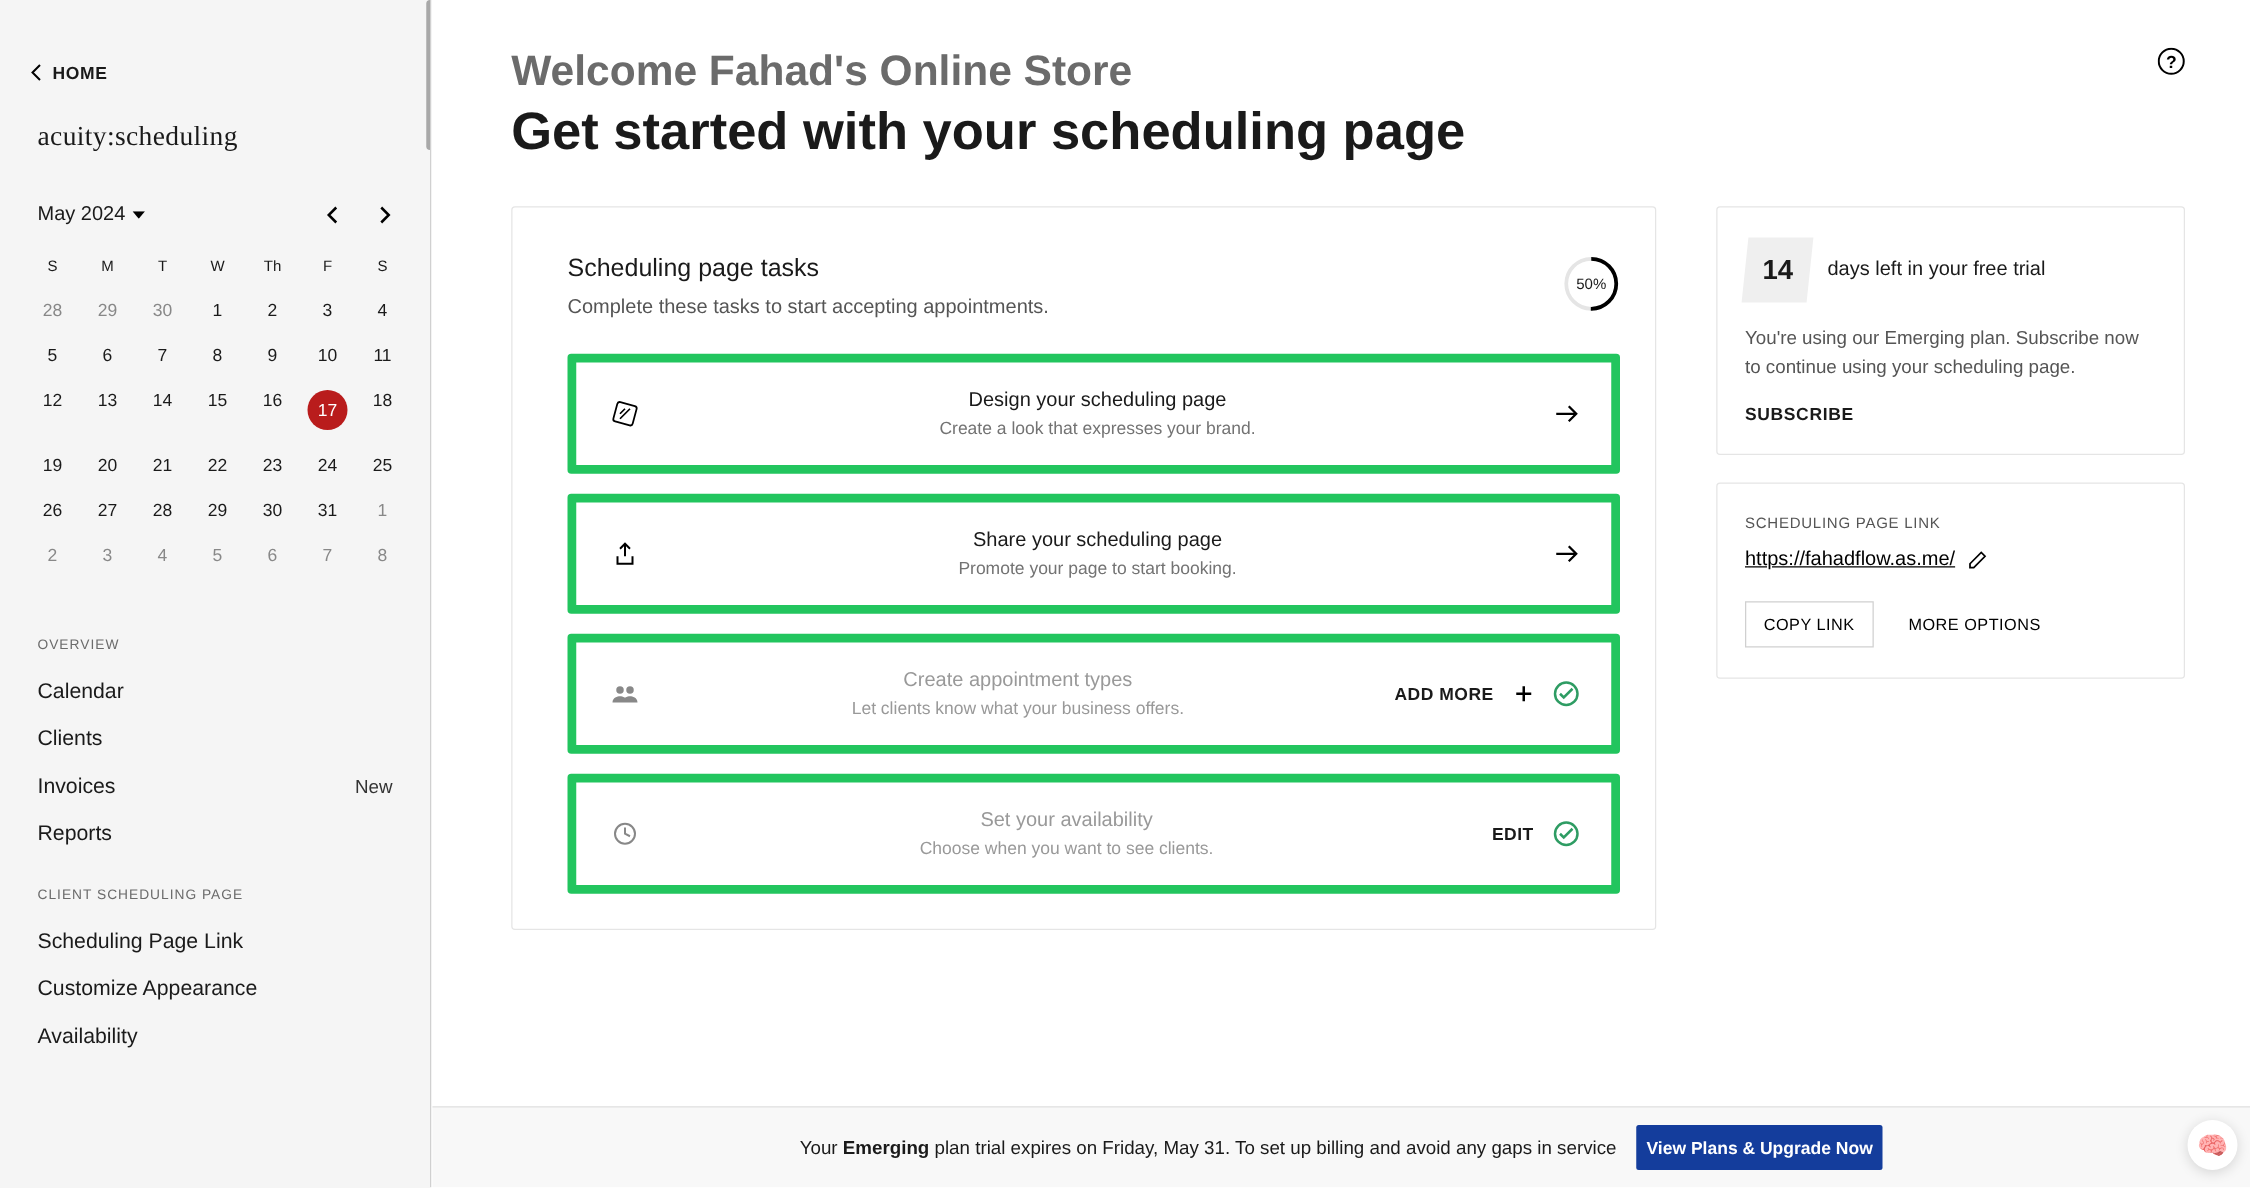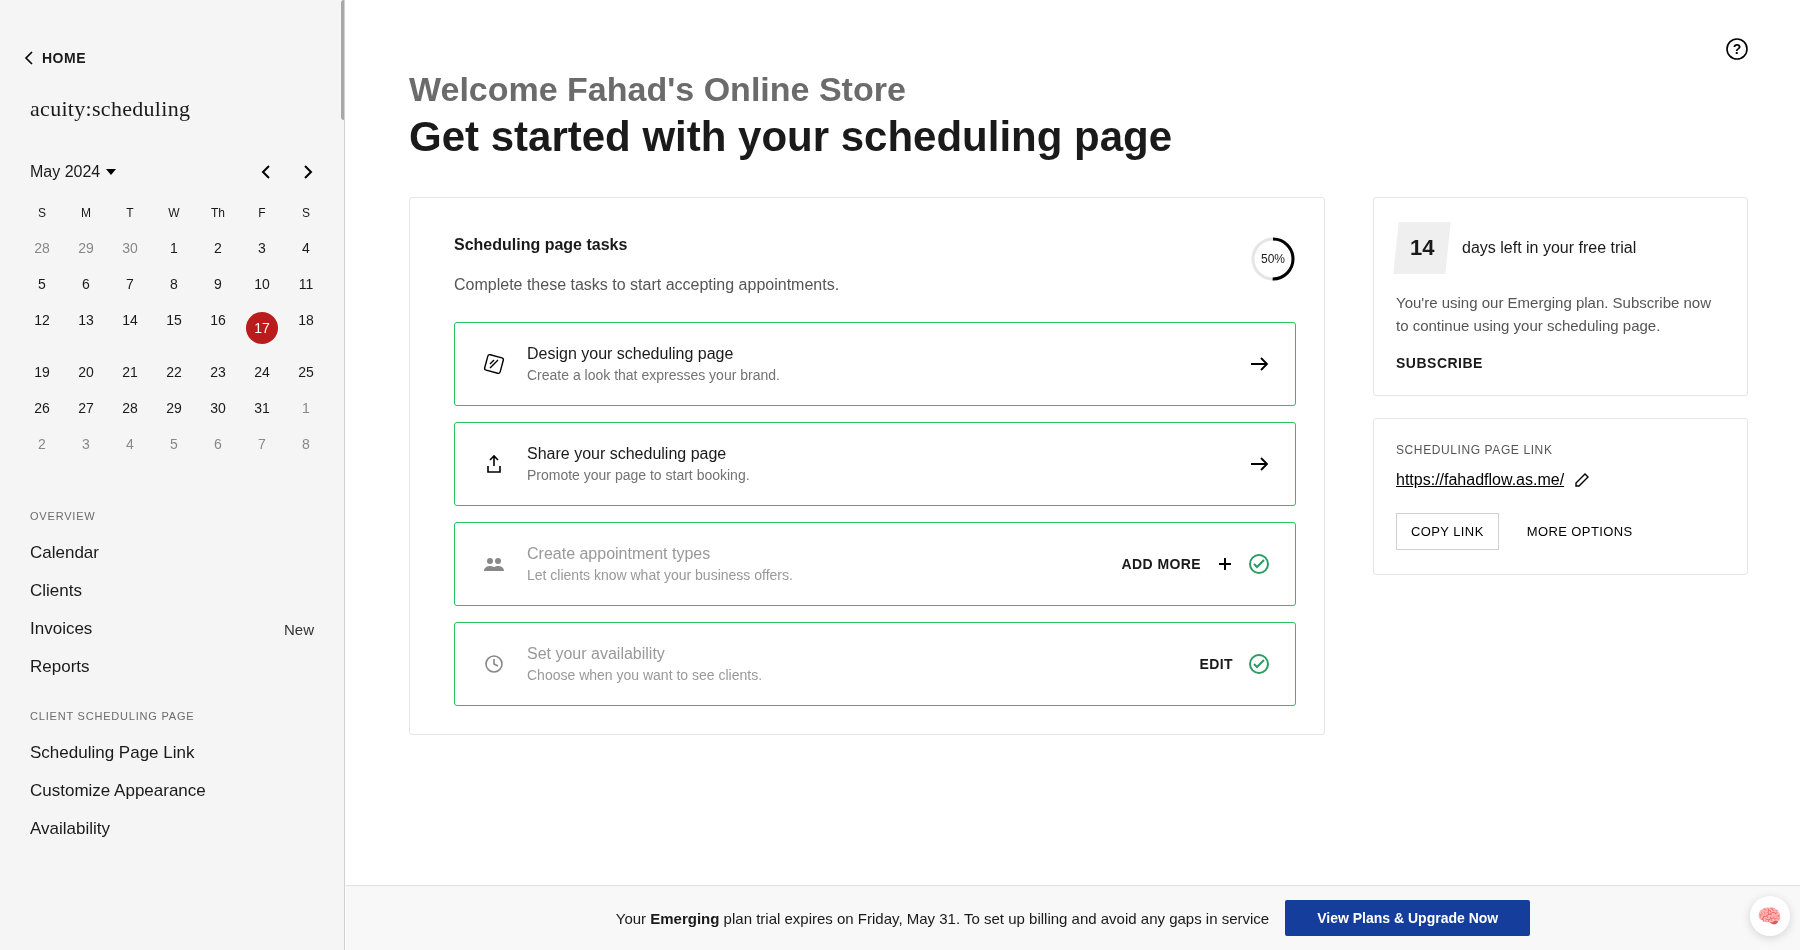--- a/index.html
+++ b/index.html
@@ -16,32 +16,32 @@
 .cal-grid { display: grid; grid-template-columns: repeat(7, 1fr); gap: 0; padding: 0 16px 24px 20px; text-align: center; }
 .cal-grid .dh { font-size: 12px; color: #1a1a1a; padding: 10px 0; }
 .cal-grid .d { font-size: 14px; color: #1a1a1a; padding: 10px 0; cursor: pointer; position: relative; }
 .cal-grid .d.out { color: #888; }
 .cal-grid .d.sel span { background: #b91c1c; color: #fff; display: inline-flex; align-items: center; justify-content: center; width: 32px; height: 32px; border-radius: 50%; }
 .sec-label { font-size: 11px; letter-spacing: 0.8px; color: #6b6b6b; padding: 24px 30px 12px 30px; font-weight: 500; }
 .nav-item { display: flex; justify-content: space-between; align-items: center; padding: 9px 30px; font-size: 17px; cursor: pointer; }
 .nav-item .badge { font-size: 15px; color: #333; }
 .main { flex: 1; padding: 38px 52px 0 64px; position: relative; overflow: hidden; }
 .help-icon { position: absolute; top: 38px; right: 52px; cursor: pointer; }
-.welcome { font-size: 34px; font-weight: 600; color: #6b6b6b; margin-bottom: 4px; margin-top: 32px; }
+.welcome { font-size: 34px; font-weight: 600; color: #6b6b6b; margin-bottom: 4px; }
 .headline { font-size: 42px; font-weight: 700; margin-bottom: 36px; }
 .content-row { display: flex; gap: 48px; }
 .tasks-panel { flex: 1; border: 1px solid #e5e5e5; border-radius: 3px; padding: 38px 28px 28px 44px; }
 .tasks-head { display: flex; justify-content: space-between; align-items: flex-start; margin-bottom: 28px; }
-.tasks-title { font-size: 16px; font-weight: 700; margin-bottom: 22px; }
+.tasks-title { font-size: 20px; font-weight: 400; margin-bottom: 10px; }
 .tasks-sub { font-size: 16px; color: #555; }
 .progress-ring { width: 46px; height: 46px; position: relative; }
 .progress-ring svg { transform: rotate(-90deg); }
 .progress-ring .lbl { position: absolute; inset: 0; display: flex; align-items: center; justify-content: center; font-size: 12px; font-weight: 500; }
 .task-list { display: flex; flex-direction: column; gap: 16px; }
-.task { border: 1px solid #22c55e; border-radius: 3px; padding: 22px 26px; display: flex; align-items: center; gap: 20px; cursor: pointer; }
+.task { border: 7px solid #22c55e; border-radius: 3px; padding: 22px 26px; display: flex; align-items: center; gap: 20px; cursor: pointer; text-align: center; }
 .task .ticon { width: 26px; display: flex; justify-content: center; }
 .task .tbody { flex: 1; }
 .task .tt { font-size: 16px; font-weight: 500; margin-bottom: 4px; }
 .task .td { font-size: 14px; color: #737373; }
 .task.done .tt, .task.done .td { color: #999; }
 .task .tr { display: flex; align-items: center; gap: 16px; }
 .task .action { font-size: 14px; font-weight: 600; letter-spacing: 0.4px; }
 .check-circle { width: 20px; height: 20px; border: 2px solid #2e9c63; border-radius: 50%; display: flex; align-items: center; justify-content: center; color: #2e9c63; font-size: 12px; }
 .side-col { width: 375px; display: flex; flex-direction: column; gap: 22px; }
 .card { border: 1px solid #e5e5e5; border-radius: 3px; padding: 24px 22px; }
@@ -52,21 +52,21 @@
 .trial-desc { font-size: 15px; color: #555; line-height: 1.5; margin-bottom: 18px; }
 .subscribe { font-size: 14px; font-weight: 600; letter-spacing: 0.5px; cursor: pointer; }
 .link-label { font-size: 12px; letter-spacing: 0.6px; color: #555; margin-bottom: 14px; font-weight: 500; }
 .link-row { display: flex; align-items: center; gap: 10px; margin-bottom: 24px; }
 .link-row a { color: #000; font-size: 16px; }
 .btn-row { display: flex; gap: 14px; }
 .btn { border: 1px solid #d0d0d0; background: #fff; padding: 10px 14px; font-size: 13px; font-weight: 500; letter-spacing: 0.4px; cursor: pointer; }
 .btn.ghost { border: none; }
 .footer-bar { position: absolute; bottom: 0; left: 1px; right: 0; background: #f8f8f8; border-top: 1px solid #e0e0e0; padding: 14px 40px; display: flex; align-items: center; justify-content: center; gap: 16px; font-size: 15px; }
 .footer-bar .plan { font-weight: 600; }
-.upgrade-btn { background: #143d9c; color: #fff; border: none; padding: 10px 32px; font-size: 14px; font-weight: 600; cursor: pointer; border-radius: 2px; }
+.upgrade-btn { background: #143d9c; color: #fff; border: none; padding: 10px 8px; font-size: 14px; font-weight: 600; cursor: pointer; border-radius: 2px; }
 .brain-widget { position: fixed; bottom: 14px; right: 10px; width: 40px; height: 40px; border-radius: 50%; background: #fff; box-shadow: 0 2px 10px rgba(0,0,0,0.15); display: flex; align-items: center; justify-content: center; cursor: pointer; font-size: 20px; }
 svg { display: block; }
 </style>
 </head>
 <body>
 
 <div class="app">
   <aside class="sidebar">
     <div class="home-link">
       <svg width="10" height="14" viewBox="0 0 10 14">

